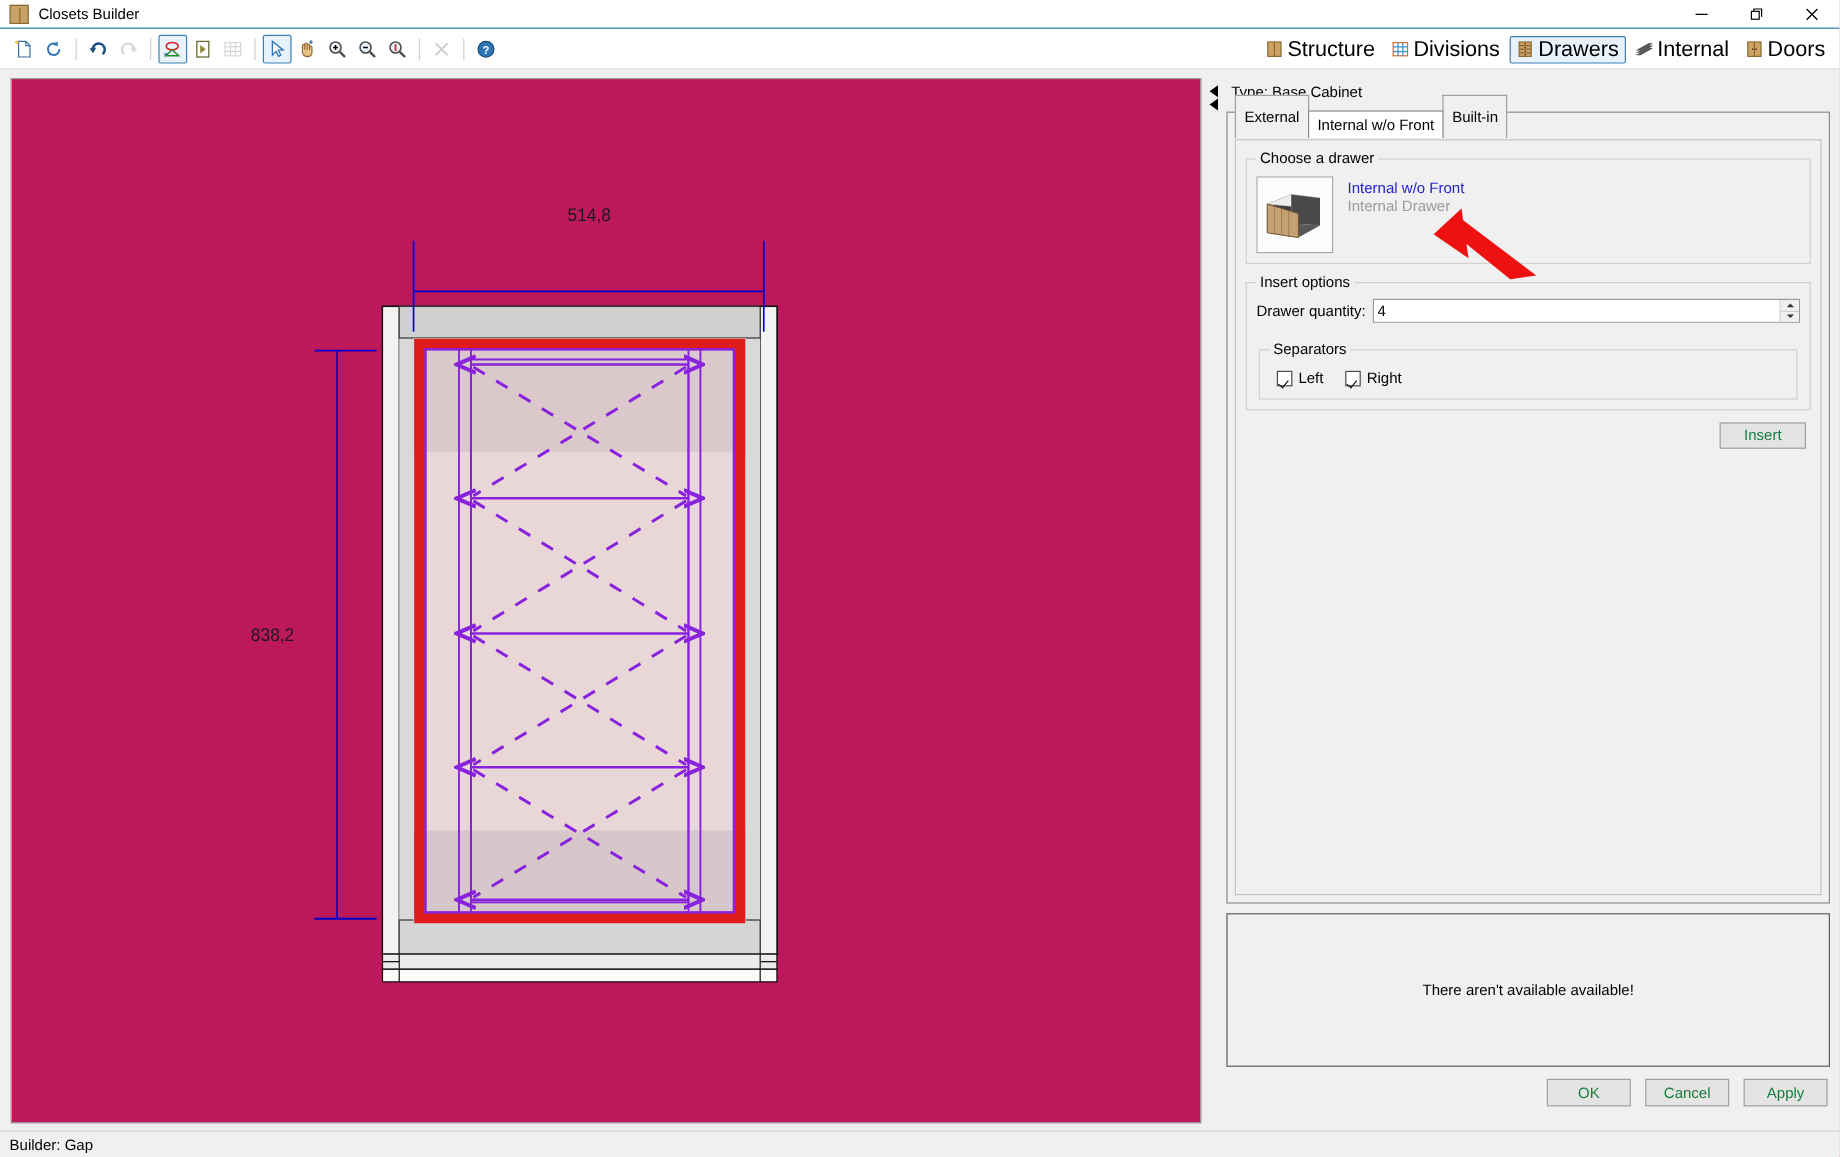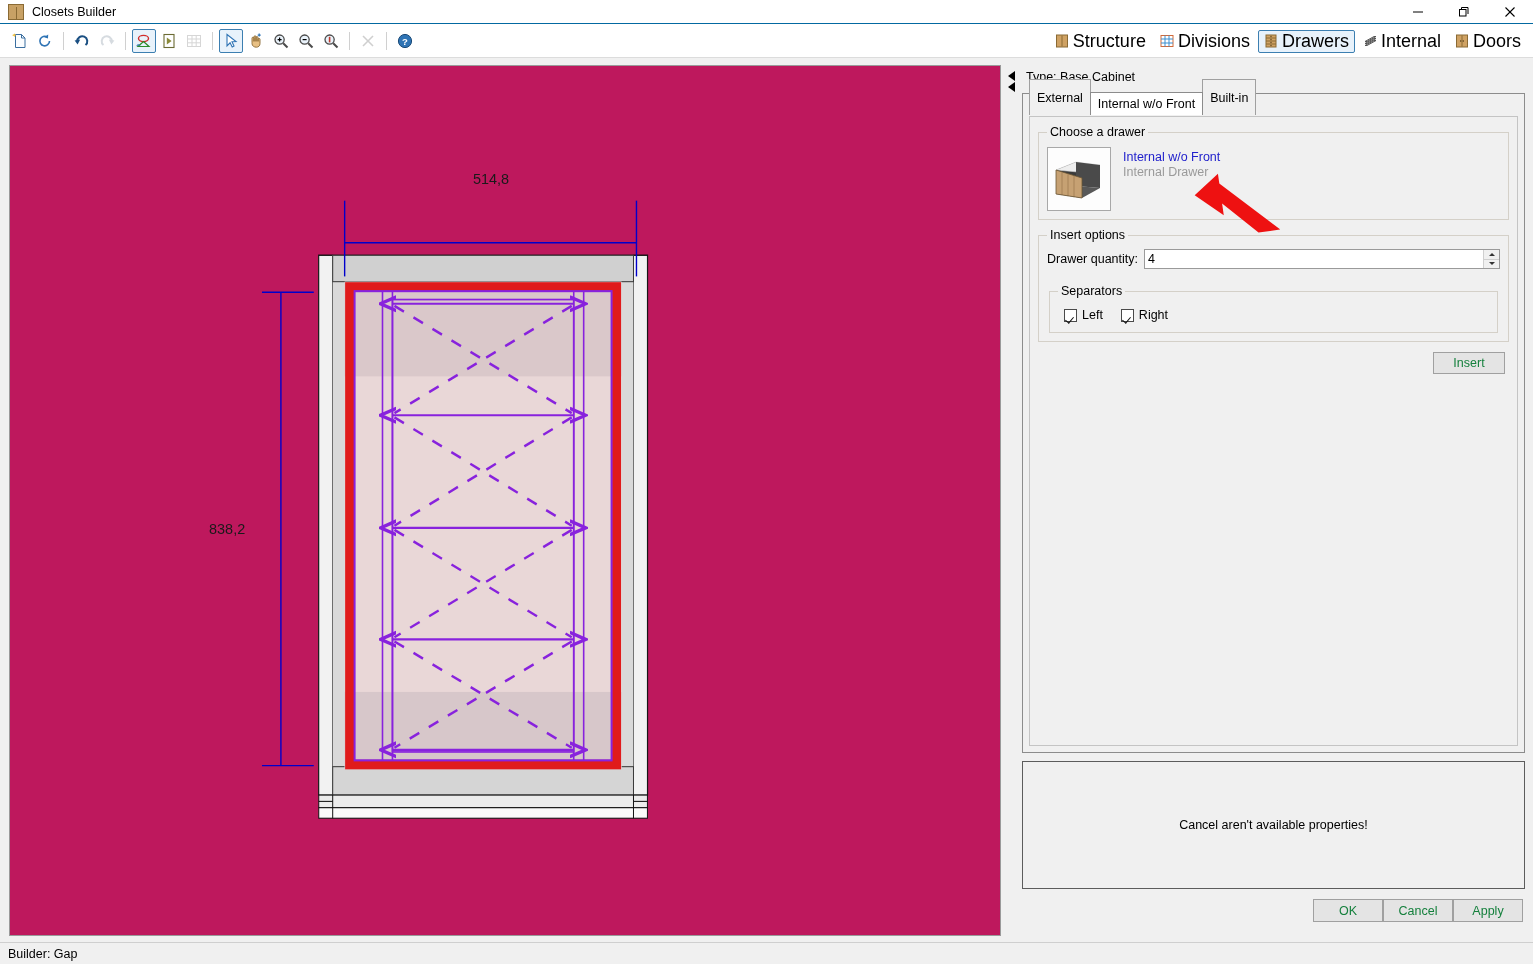--- a/index.html
+++ b/index.html
@@ -308,21 +308,21 @@
   .props-wrap { margin-top: 8px; flex: none; }
   .props {
     border: 1px solid #5c5c5c;
     background: #f0f0f0;
     height: 128px;
     display: flex; align-items: center; justify-content: center;
     font-size: 12.5px;
   }
   .dlg-buttons {
     display: flex; justify-content: flex-end;
-    gap: 0;
+    gap: 12px;
     padding: 10px 2px 0 0;
   }
   .dlg-buttons .btn { min-width: 70px; height: 23px; }
 
   
   .statusbar {
     height: 22px;
     flex: none;
     background: #f0f0f0;
     border-top: 1px solid #cfcfcf;
@@ -726,21 +726,21 @@
           </fieldset>
 
           <div class="insert-row">
             <div class="btn">Insert</div>
           </div>
         </div>
       </div>
 
       <div class="props-wrap">
         <div class="props">
-          <span>Cancel aren't available properties!</span>
+          <span>There aren't available available!</span>
         </div>
         <div class="dlg-buttons">
           <div class="btn">OK</div>
           <div class="btn">Cancel</div>
           <div class="btn">Apply</div>
         </div>
       </div>
     </div>
   </div>
 

